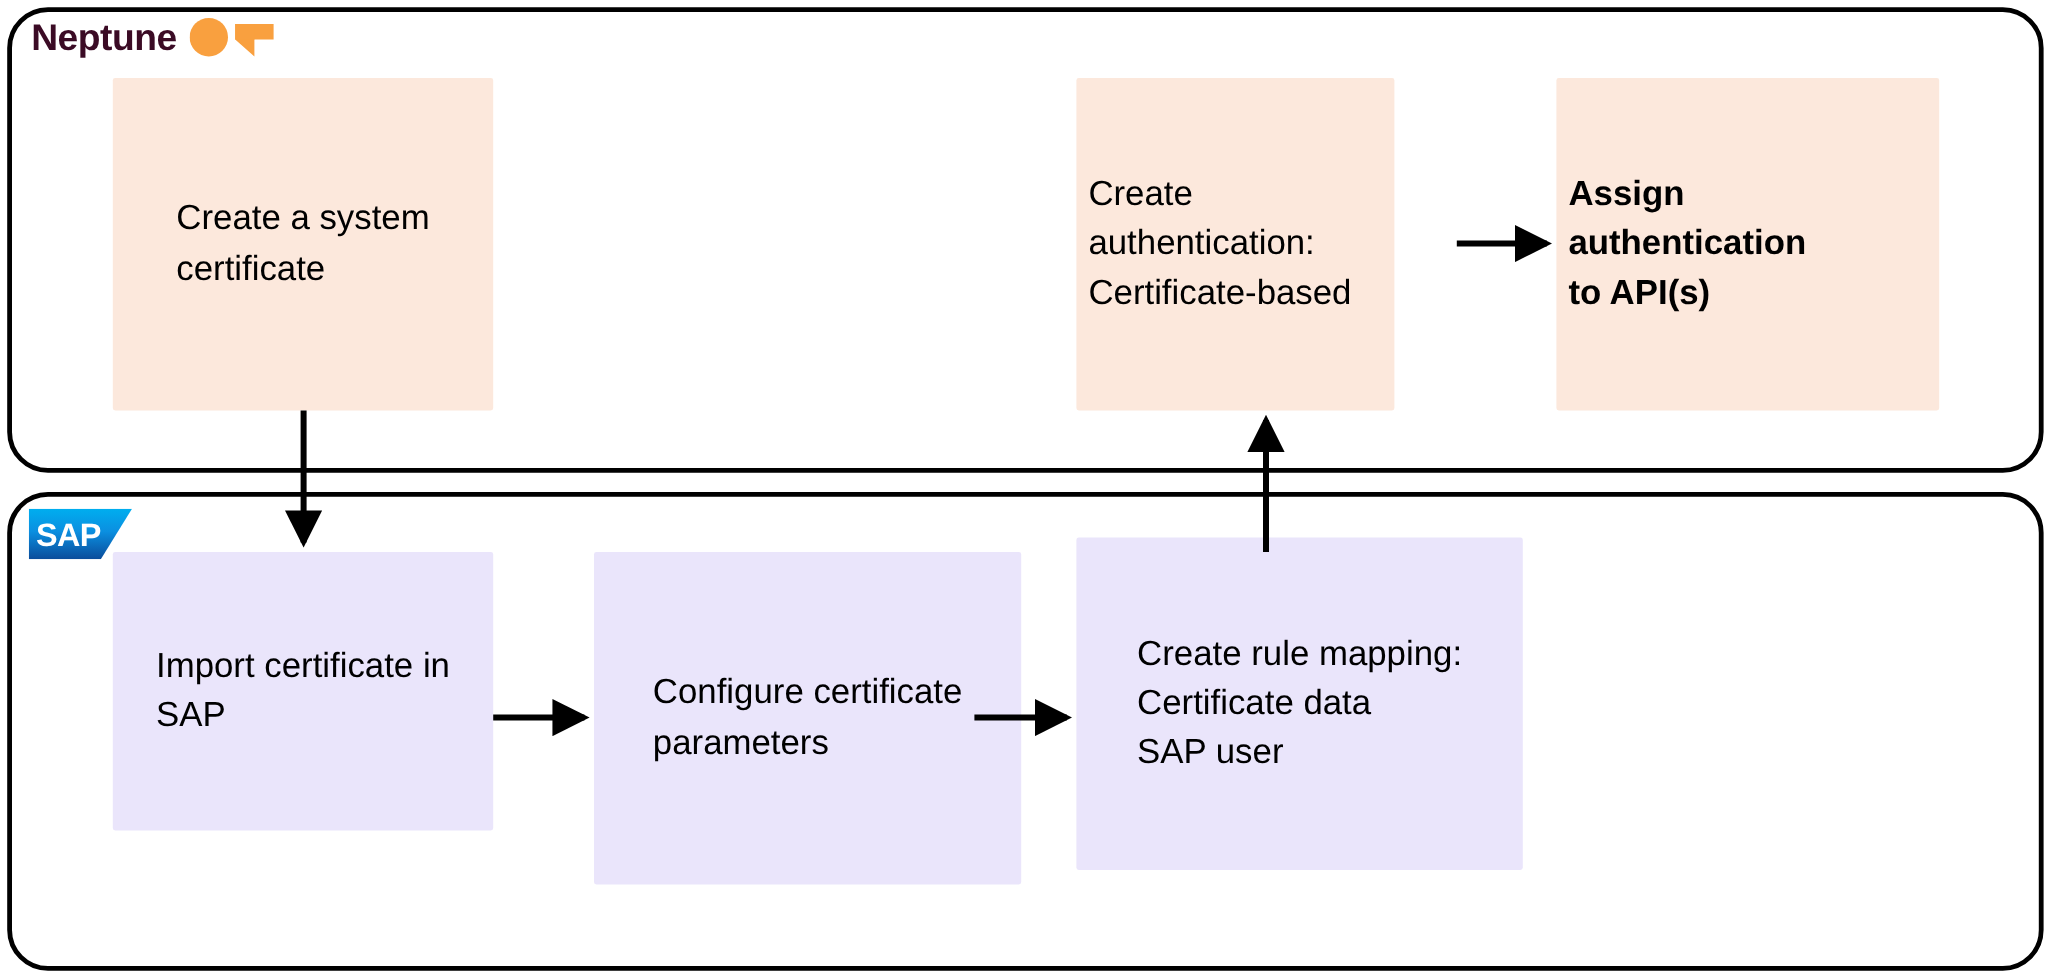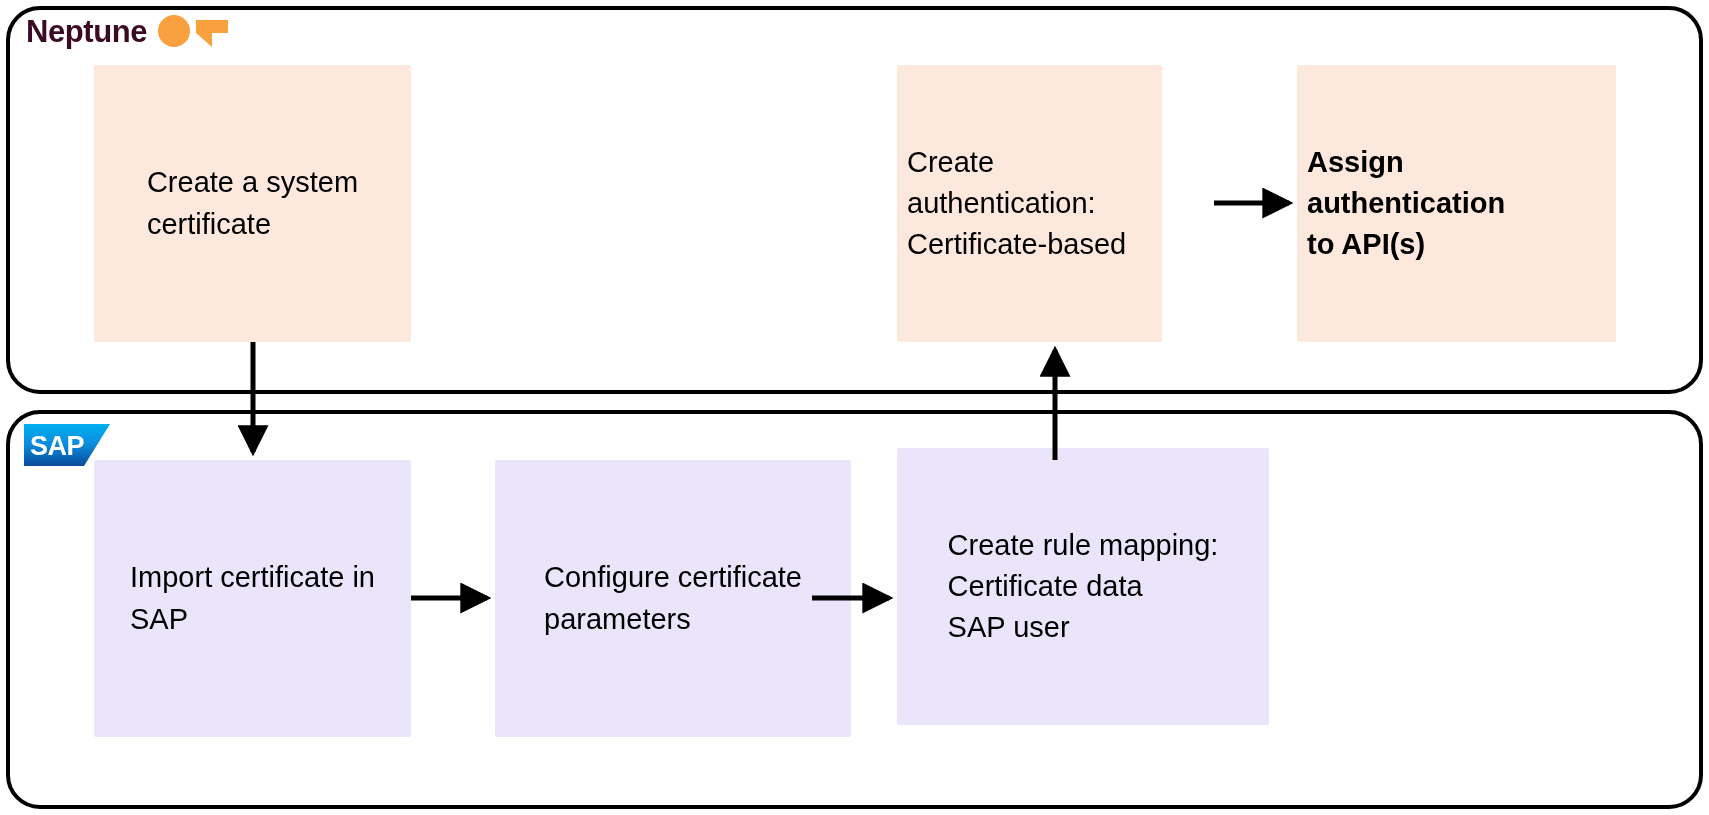--- a/index.html
+++ b/index.html
@@ -89,21 +89,21 @@
     color: #000000;
     white-space: pre-line;
     z-index: 4;
   }
   .node.neptune { background: #FCE8DC; }
   .node.sap     { background: #EAE5FB; }
 
   #node-create-cert      { left: 94px;  top: 65px;  width: 317px; height: 277px; }
   #node-create-auth      { left: 897px; top: 65px;  width: 265px; height: 277px; }
   #node-assign-auth      { left: 1297px;top: 65px;  width: 319px; height: 277px; font-weight: bold; }
-  #node-import-cert      { left: 94px;  top: 460px; width: 317px; height: 277px; }
+  #node-import-cert      { left: 94px;  top: 460px; width: 317px; height: 232px; }
   #node-config-params    { left: 495px; top: 460px; width: 356px; height: 277px; }
   #node-rule-mapping     { left: 897px; top: 448px; width: 372px; height: 277px; }
 
   
   .arrow-layer {
     position: absolute;
     left: 0; top: 0;
     width: 1709px;
     height: 815px;
     z-index: 5;

